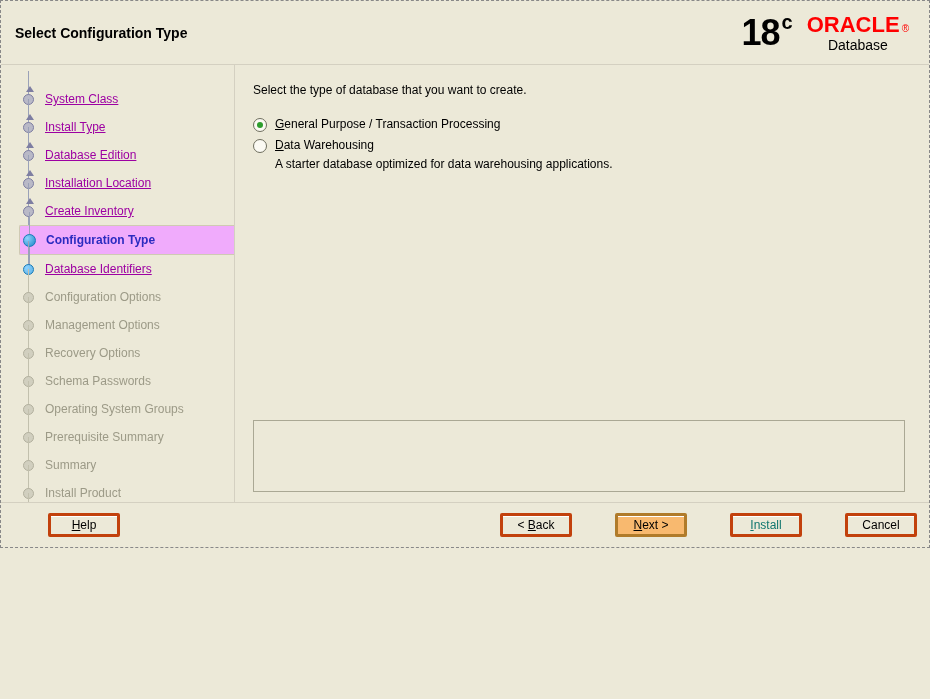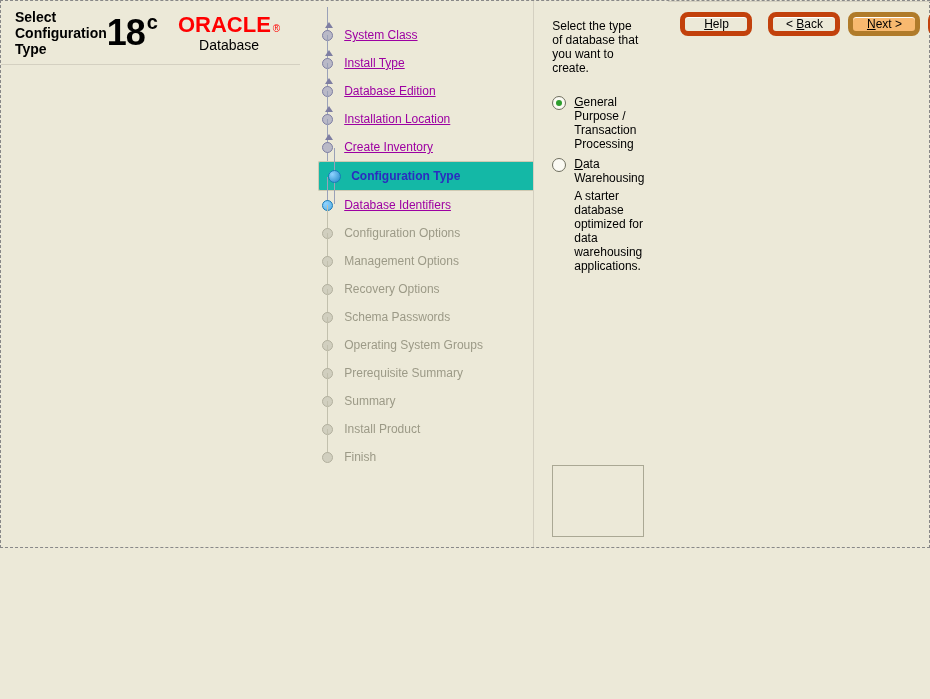--- a/index.html
+++ b/index.html
@@ -17,31 +17,31 @@
     --btn-face:#ece9d8;
     --btn-face-primary:#f8b96f;
   }
   html,body{margin:0;padding:0;width:930px;height:699px;font-family:"Segoe UI",Tahoma,Arial,sans-serif;font-size:12px;color:#000;}
   body{background:var(--window-bg);}
   
   .wizard{
     width:930px;height:548px;box-sizing:border-box;
     border:1px dashed #888;
     background:var(--window-bg);
-    display:flex;flex-direction:row;
+    display:flex;flex-direction:column;
   }
   
   .header{
     height:64px;box-sizing:border-box;
     padding:0 20px 0 14px;
     display:flex;align-items:center;justify-content:space-between;
     border-bottom:1px solid var(--border-light);
   }
   .title{font-size:14px;font-weight:bold;color:#000;}
-  .brand{display:flex;align-items:center;gap:20px;}
+  .brand{display:flex;align-items:center;gap:14px;}
   .brand-18c{font-family:Arial Black,Arial,sans-serif;font-weight:900;}
   .brand-18c .n18{font-size:36px;letter-spacing:-1px;}
   .brand-18c .c{font-size:20px;vertical-align:16px;margin-left:2px;}
   .brand-oracle{display:flex;flex-direction:column;align-items:center;line-height:1;}
   .brand-oracle .ora{color:var(--oracle-red);font-weight:900;font-size:22px;letter-spacing:0px;font-family:Arial Black,Arial;}
   .brand-oracle .reg{color:var(--oracle-red);font-size:10px;margin-left:2px;}
   .brand-oracle .db{color:#000;font-size:14px;margin-top:2px;}
 
   
   .middle{flex:1;display:flex;min-height:0;}
@@ -77,21 +77,21 @@
   }
   .nav-item.current .nav-dot{background:radial-gradient(circle at 30% 30%,#8fd3ff,#1e86c7);border-color:#177bb8;width:13px;height:13px;left:3px;top:8px;}
   .nav-item.upcoming .nav-dot{background:radial-gradient(circle at 30% 30%,#8fd3ff,#5aafe3);border-color:#177bb8;}
   .nav-item.disabled .nav-dot{background:#d1cfbf;border-color:#b2b09e;}
   .nav-label{margin-left:6px;white-space:nowrap;}
   .nav-item.completed .nav-label,
   .nav-item.upcoming  .nav-label{
     color:var(--link);text-decoration:underline;cursor:pointer;
   }
   .nav-item.current{
-    background:#14b8a6;border:1px solid #cfcab3;border-right:none;margin-right:-1px;border-radius:2px 0 0 2px;padding-left:6px;
+    background:#f0abfc;border:1px solid #cfcab3;border-right:none;margin-right:-1px;border-radius:2px 0 0 2px;
   }
   .nav-item.current .nav-label{
     color:var(--nav-blue);font-weight:bold;text-decoration:none;
   }
   .nav-item.disabled .nav-label{color:#9c9a87;}
   .nav-item.disabled .nav-marker::before{border-left:1px solid #c2c0ad;}
 
   
   .main{flex:1;display:flex;flex-direction:column;padding:18px 24px 10px 18px;box-sizing:border-box;}
   .instr{margin-bottom:14px;}
@@ -109,23 +109,24 @@
   }
 
   
   .footer{
     height:44px;border-top:1px solid var(--border-light);
     display:flex;align-items:center;padding:0 12px;gap:8px;
   }
   .spacer{flex:1;}
   button.btn{
     height:24px;min-width:72px;padding:0 12px;
-    border:5px solid #c2410c;background:var(--btn-face);
-    border-radius:8px;font:inherit;cursor:pointer;
+    border:3px solid #c2410c;background:var(--btn-face);
+    border-radius:2px;font:inherit;cursor:pointer;
     box-shadow:inset 0 1px 0 #fff;
+    margin-left:35px;
   }
   button.btn .mn{text-decoration:underline;}
   button.btn:disabled{color:#0f766e;cursor:default;}
   button.btn.primary{background:var(--btn-face-primary);border-color:#b07b2a;}
 </style>
 </head>
 <body>
 
 <div class="wizard">
 

